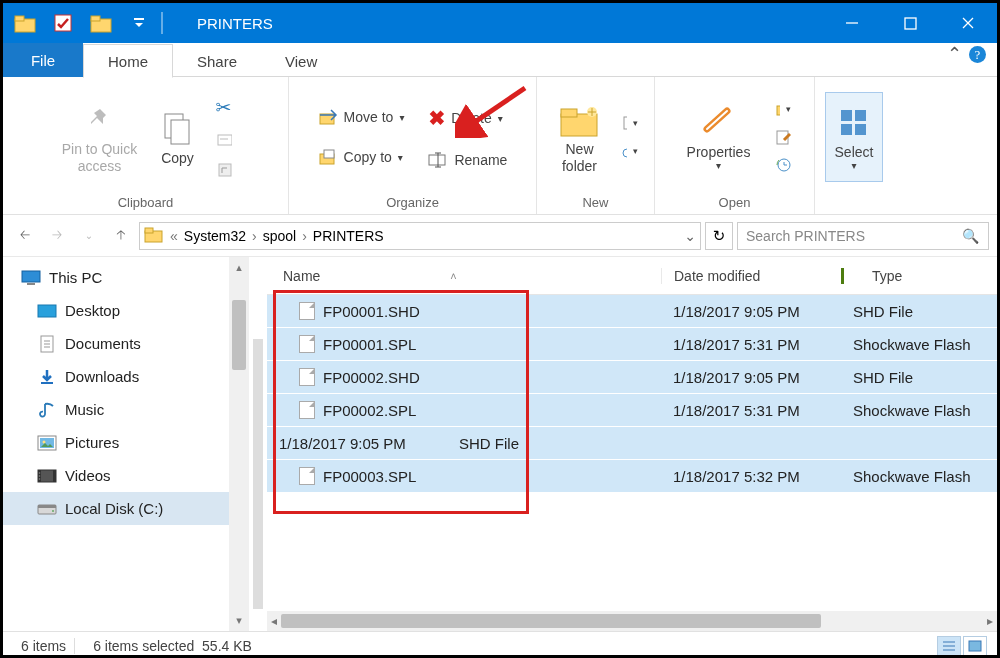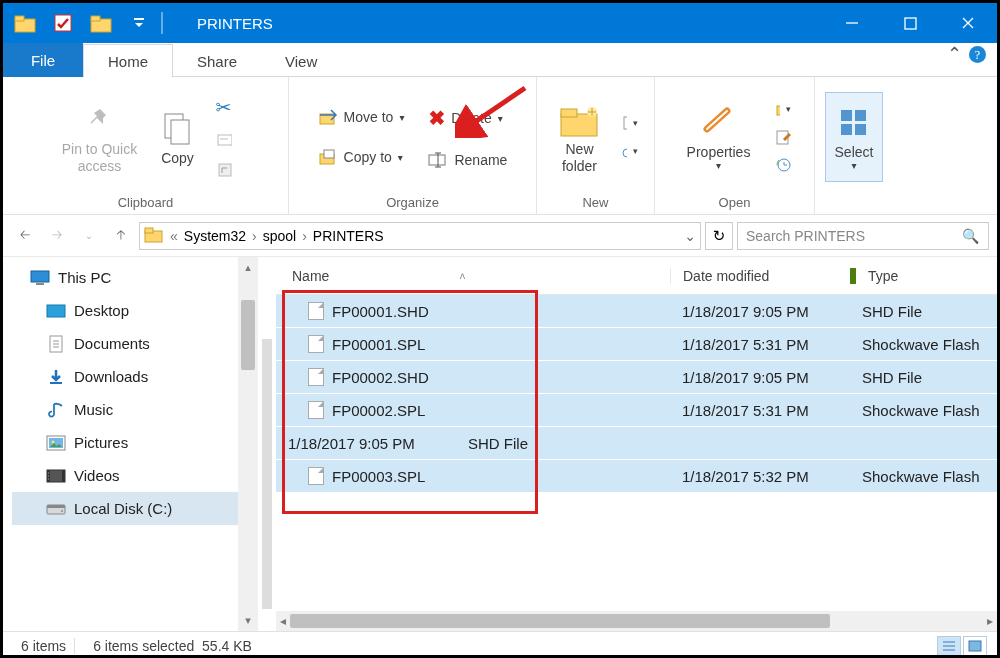--- a/index.html
+++ b/index.html
@@ -28,33 +28,33 @@
 .addressbar { height: 42px; display:flex; align-items:center; padding:0 8px; gap:4px; border-bottom:1px solid #e9e9e9; }
 .navbtn { width:28px; height:28px; display:flex; align-items:center; justify-content:center; color:#666; }
 .navbtn.dis{color:#bbb;}
 .breadcrumb { flex:1; height:28px; border:1px solid #ccc; display:flex; align-items:center; padding:0 4px; gap:4px; font-size:14px; }
 .breadcrumb .folder-ico{width:20px;height:20px; display:inline-flex;}
 .breadcrumb .sep{color:#777; padding:0 2px;}
 .breadcrumb .dd{margin-left:auto; color:#666;}
 .refresh{width:28px;height:28px;border:1px solid #ccc;display:flex;align-items:center;justify-content:center;font-size:15px;}
 .searchbox{width:252px;height:28px;border:1px solid #ccc;display:flex;align-items:center;padding:0 8px;color:#888;font-size:14px;}
 .searchbox .mag{margin-left:auto;color:#888;}
-.content{display:flex; height:374px;margin-left:9px;} 
+.content{display:flex; height:374px;} 
 .sidebar{width:226px; overflow:hidden; padding-top:4px;}
 .sideitem{display:flex;align-items:center;gap:8px;padding:4px 8px 4px 34px;font-size:15px;color:#222;height:33px;}
 .sideitem.sel{background:#d8e6f2;}
 .sideitem .sico{width:20px;height:18px;display:inline-flex;align-items:center;justify-content:center;}
 .scrolltrack{width:20px;background:#f0f0f0;display:flex;flex-direction:column;align-items:center; padding:4px 0;}
 .scrolltrack .arr{font-size:11px;color:#777;}
 .scrolltrack .thumb{width:14px;height:70px;background:#c0c0c0;margin-top:26px;border-radius:2px;}
 .filepane{flex:1;display:flex;flex-direction:column;}
 .colhdr{height:38px;display:flex;align-items:center;border-bottom:1px solid #e5e5e5;color:#444;font-size:14px;}
 .colhdr .cname{width:394px;padding-left:16px;display:flex;align-items:center;gap:130px;}
 .colhdr .cdate{width:180px;border-left:1px solid #e9e9e9;padding-left:12px;}
-.colhdr .ctype{flex:1;border-left:6px solid #4d7c0f;padding-left:12px;}
+.colhdr .ctype{flex:1;border-left:3px solid #4d7c0f;padding-left:28px;}
 .rows{position:relative;}
 .row{height:33px;display:flex;align-items:center;background:#d0e7f8;border-bottom:1px solid #fff;font-size:15px;color:#222;}
 .row .cname{width:394px;padding-left:32px;display:flex;align-items:center;gap:8px;}
 .row .cdate{width:180px;padding-left:12px;}
 .row .ctype{flex:1;padding-left:12px;white-space:nowrap;overflow:hidden;}
 .highlight-box{position:absolute;border:3px solid #d9201f;left:6px;top:-5px;width:256px;height:224px;pointer-events:none;}
 .hsb{height:20px;background:#f0f0f0;margin-top:auto;display:flex;align-items:center;padding:0 4px;gap:4px;}
 .hsb .arr{font-size:12px;color:#777;}
 .hsb .thumb{height:14px;flex:0 0 540px;background:#c0c0c0;border-radius:2px;}
 .statusbar{height:28px;border-top:1px solid #e1e1e1;display:flex;align-items:center;font-size:14px;color:#444;padding:0 10px;gap:10px;}

